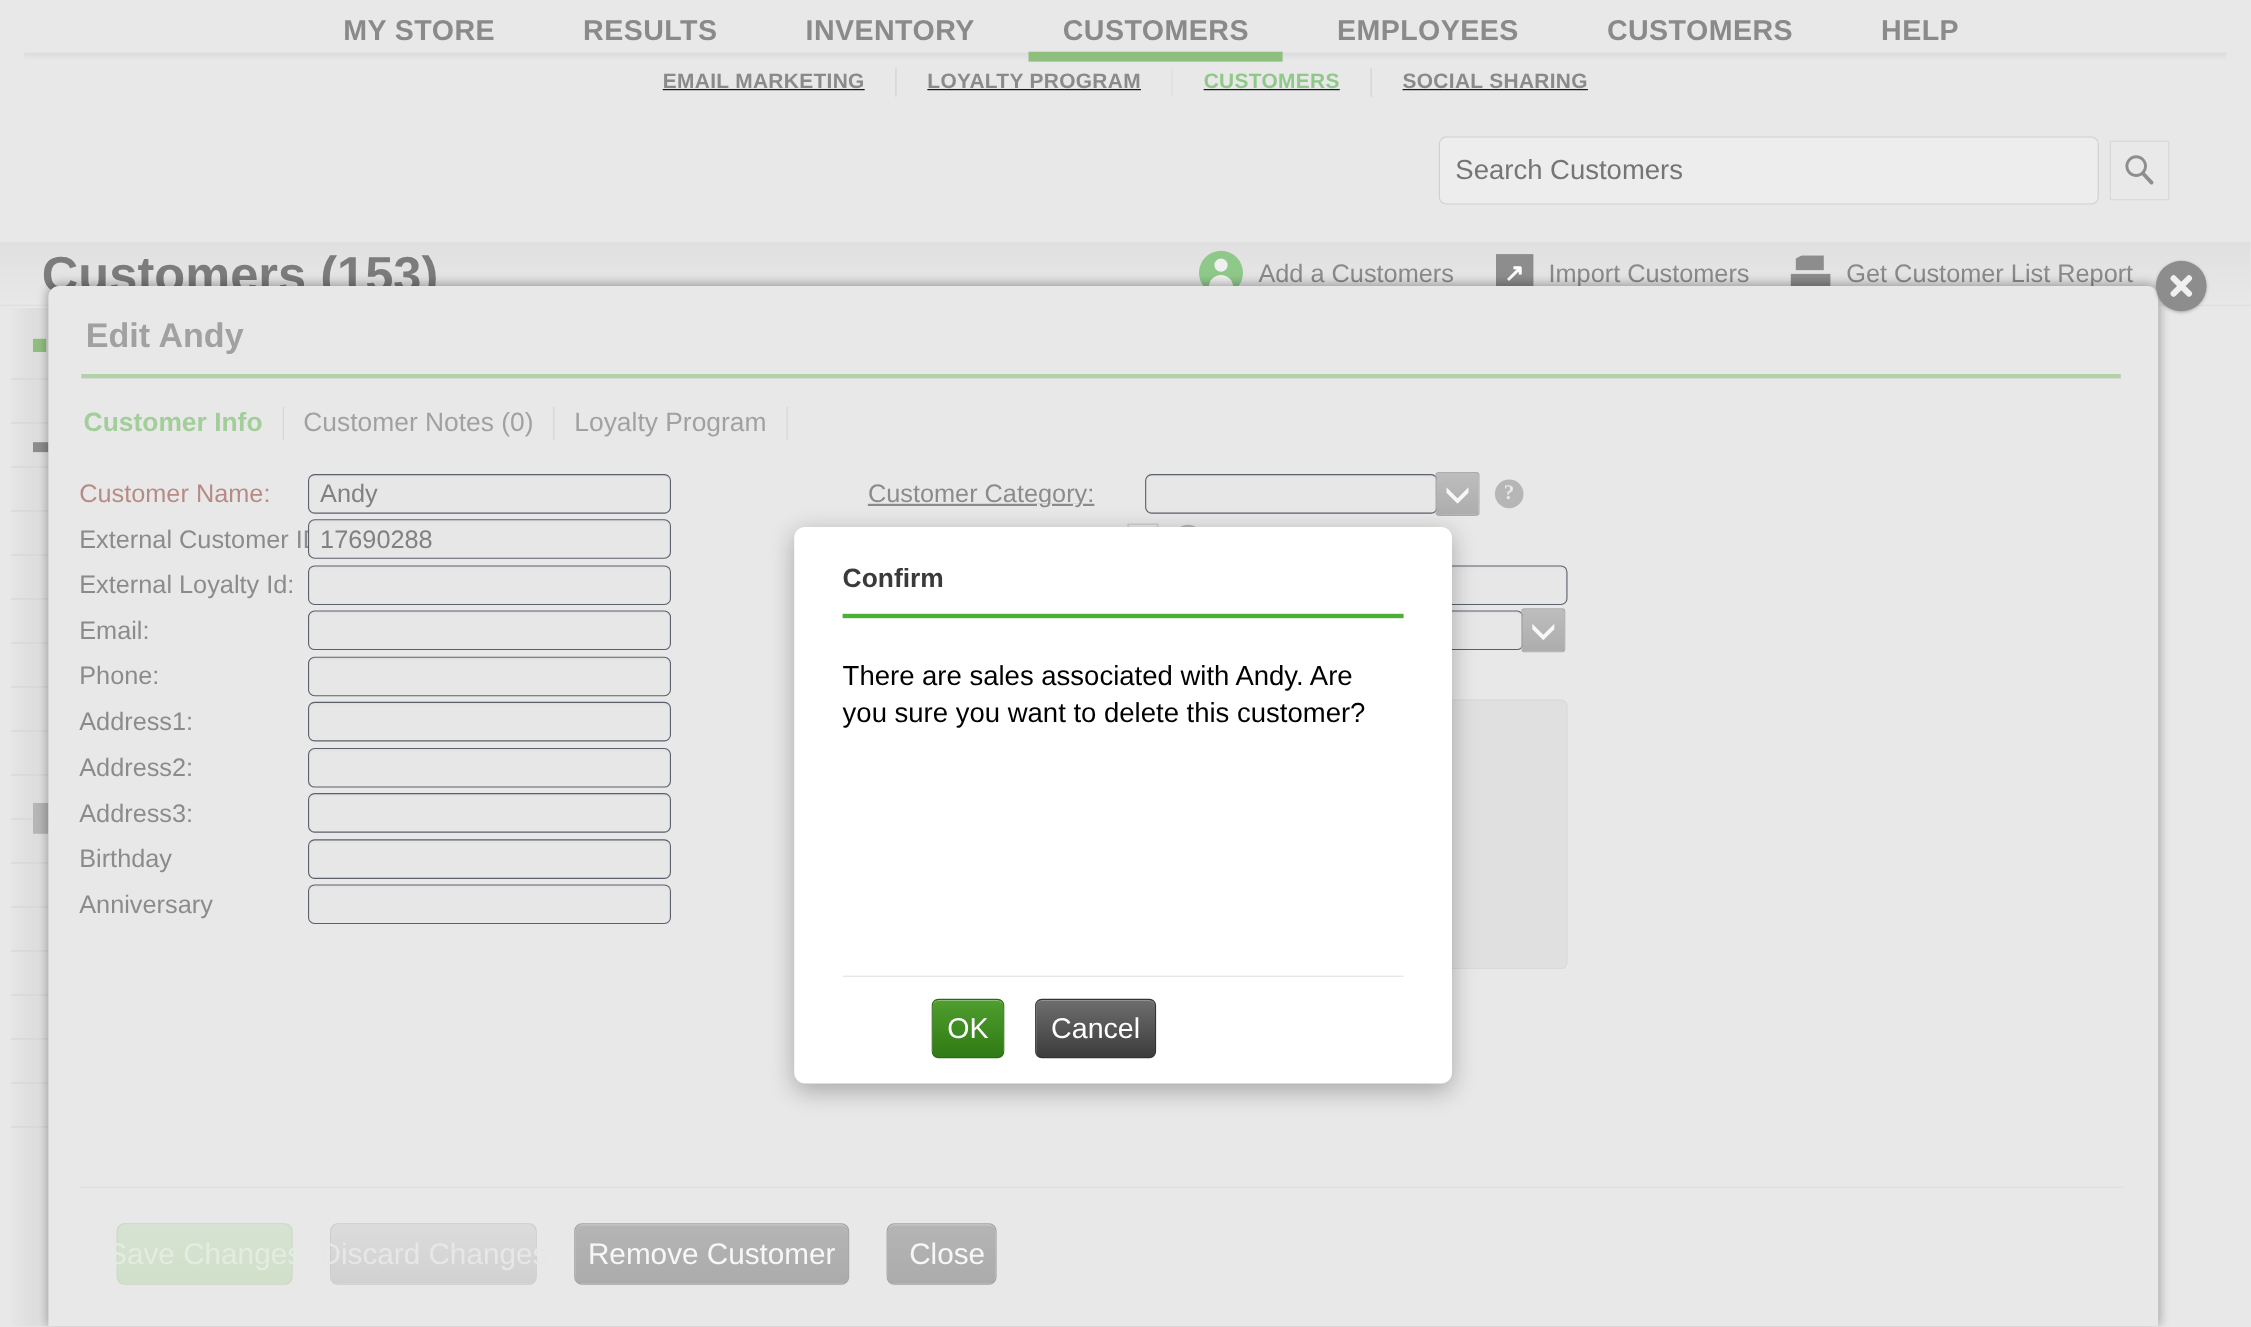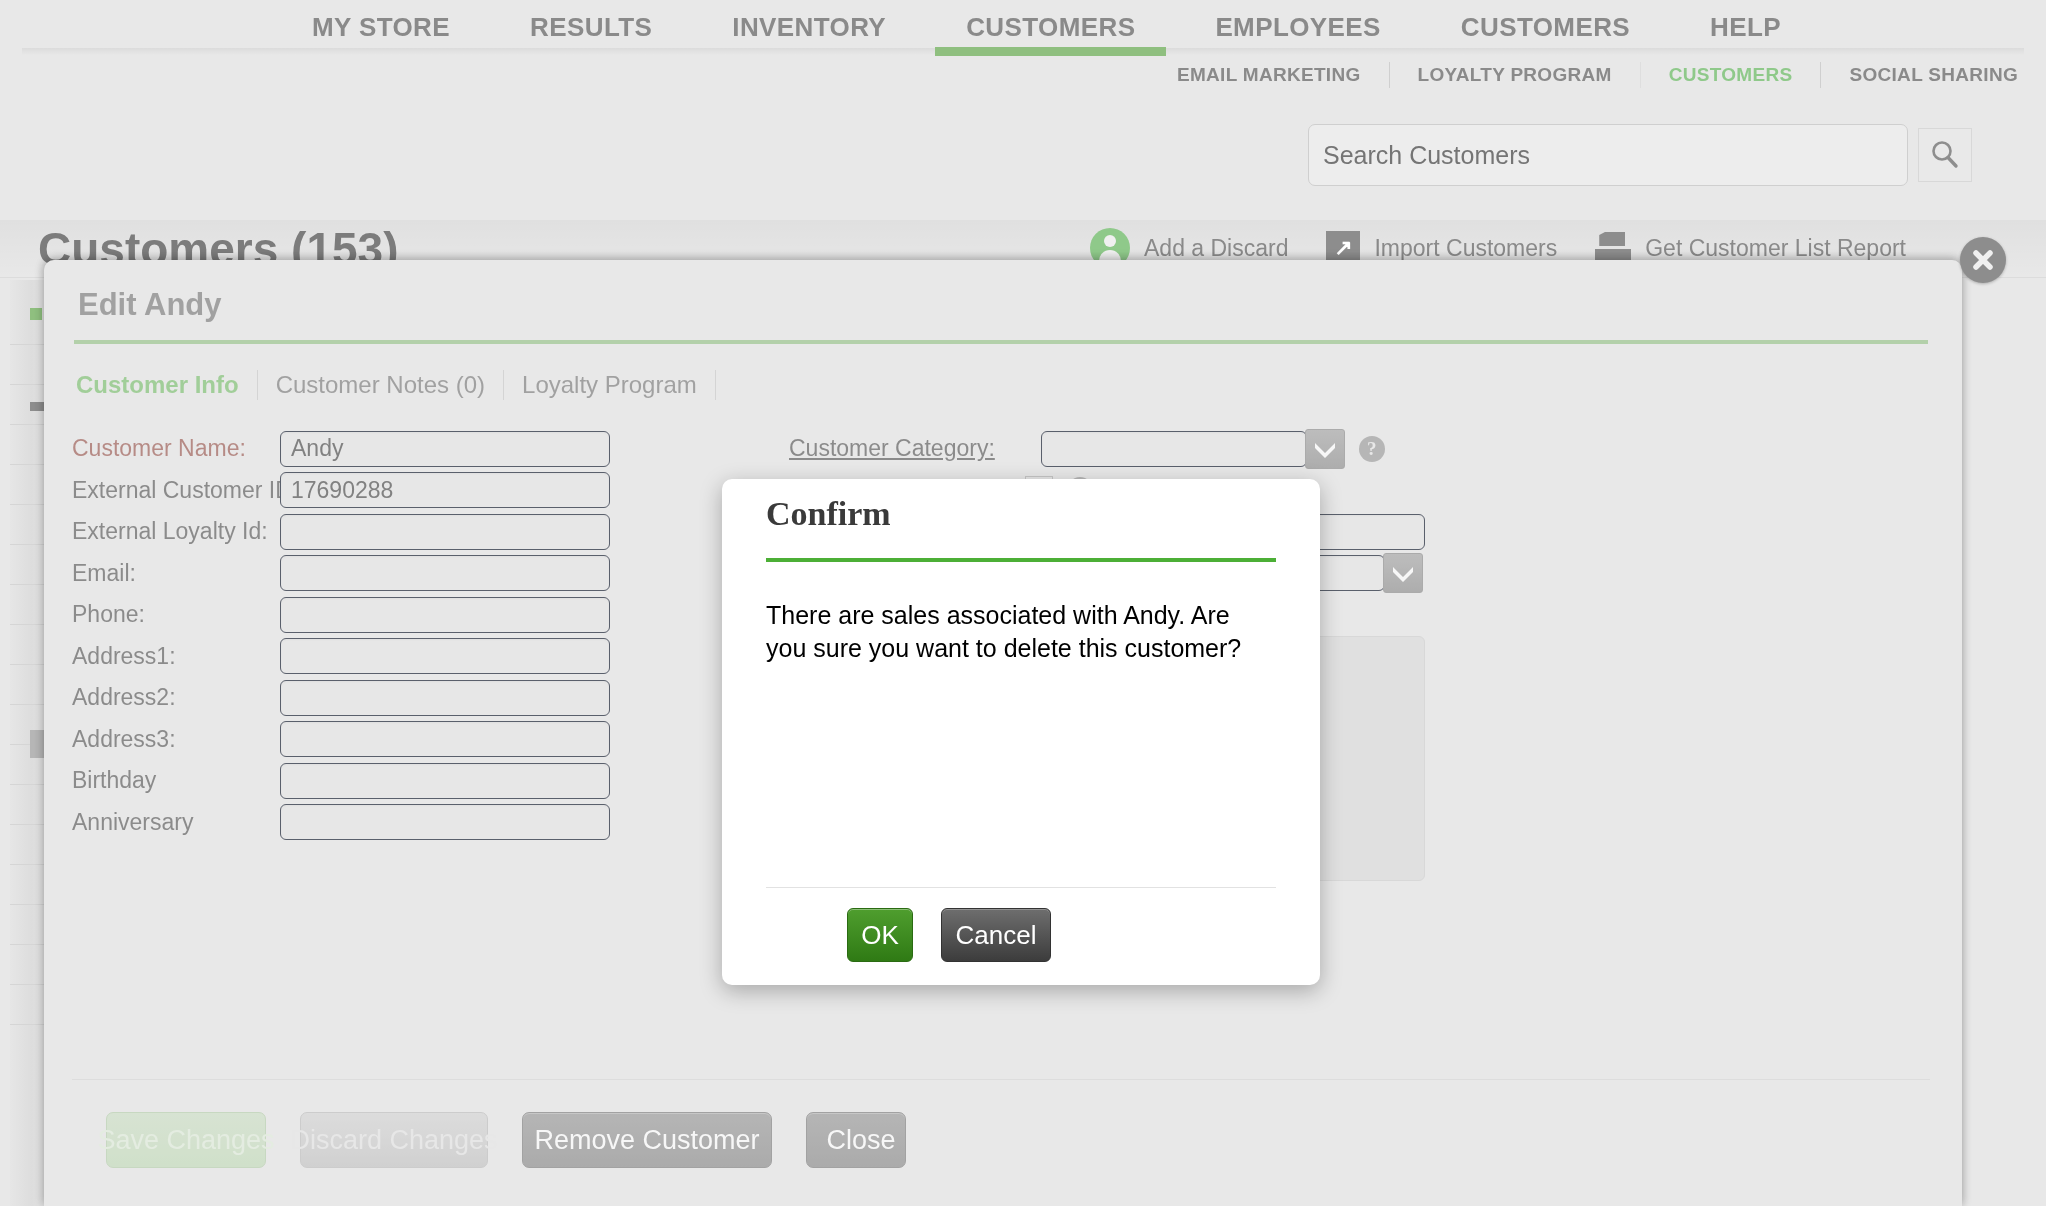--- a/index.html
+++ b/index.html
@@ -66,22 +66,23 @@
     height: 7px;
     background: linear-gradient(to bottom, rgba(0,0,0,0.055), rgba(0,0,0,0));
   }
 
   
   .subnav {
     position: absolute;
     top: 56px; left: 0; right: 0;
     height: 38px;
     display: flex;
-    justify-content: flex-end;
+    justify-content: center;
     align-items: center;
+    text-decoration: underline;
   }
   .subnav-item {
     font-size: 19px;
     font-weight: bold;
     letter-spacing: 0.3px;
     color: #8a8a8a;
     padding: 0 28px;
     white-space: nowrap;
   }
   .subnav-item.active { color: #8fc98a; }
@@ -390,22 +391,22 @@
     position: absolute;
     top: 479px; left: 722px;
     width: 598px;
     height: 506px;
     background: #ffffff;
     border-radius: 10px;
     box-shadow: 0 6px 22px rgba(0,0,0,0.28);
     z-index: 80;
   }
   .confirm-title {
-    position:absolute; top: 16px; left: 44px;
-    font-size: 34px; font-weight: bold; color: #3a3a3a; font-family: Liberation Serif, serif;
+    position:absolute; top: 34px; left: 44px;
+    font-size: 24px; font-weight: bold; color: #3a3a3a;
   }
   .confirm-rule {
     position:absolute; top: 79px; left: 44px; right: 44px;
     height: 4px; background: #4caf36;
   }
   .confirm-msg {
     position:absolute; top: 120px; left: 44px; right: 46px;
     font-size: 25px; line-height: 1.32; color: #000;
   }
   .confirm-sep {
@@ -487,21 +488,21 @@
         </span>
       </div>
     </div>
 
     <div class="title-rule"></div>
     <div class="page-title">Customers (153)</div>
 
     <div class="actionbar">
       <div class="action">
         <span class="icon-circle-person"></span>
-        <span class="action-label">Add a Discard</span>
+        <span class="action-label">Add a Customers</span>
       </div>
       <div class="action">
         <span class="icon-import">↗</span>
         <span class="action-label">Import Customers</span>
       </div>
       <div class="action">
         <span class="icon-report"></span>
         <span class="action-label">Get Customer List Report</span>
       </div>
     </div>

